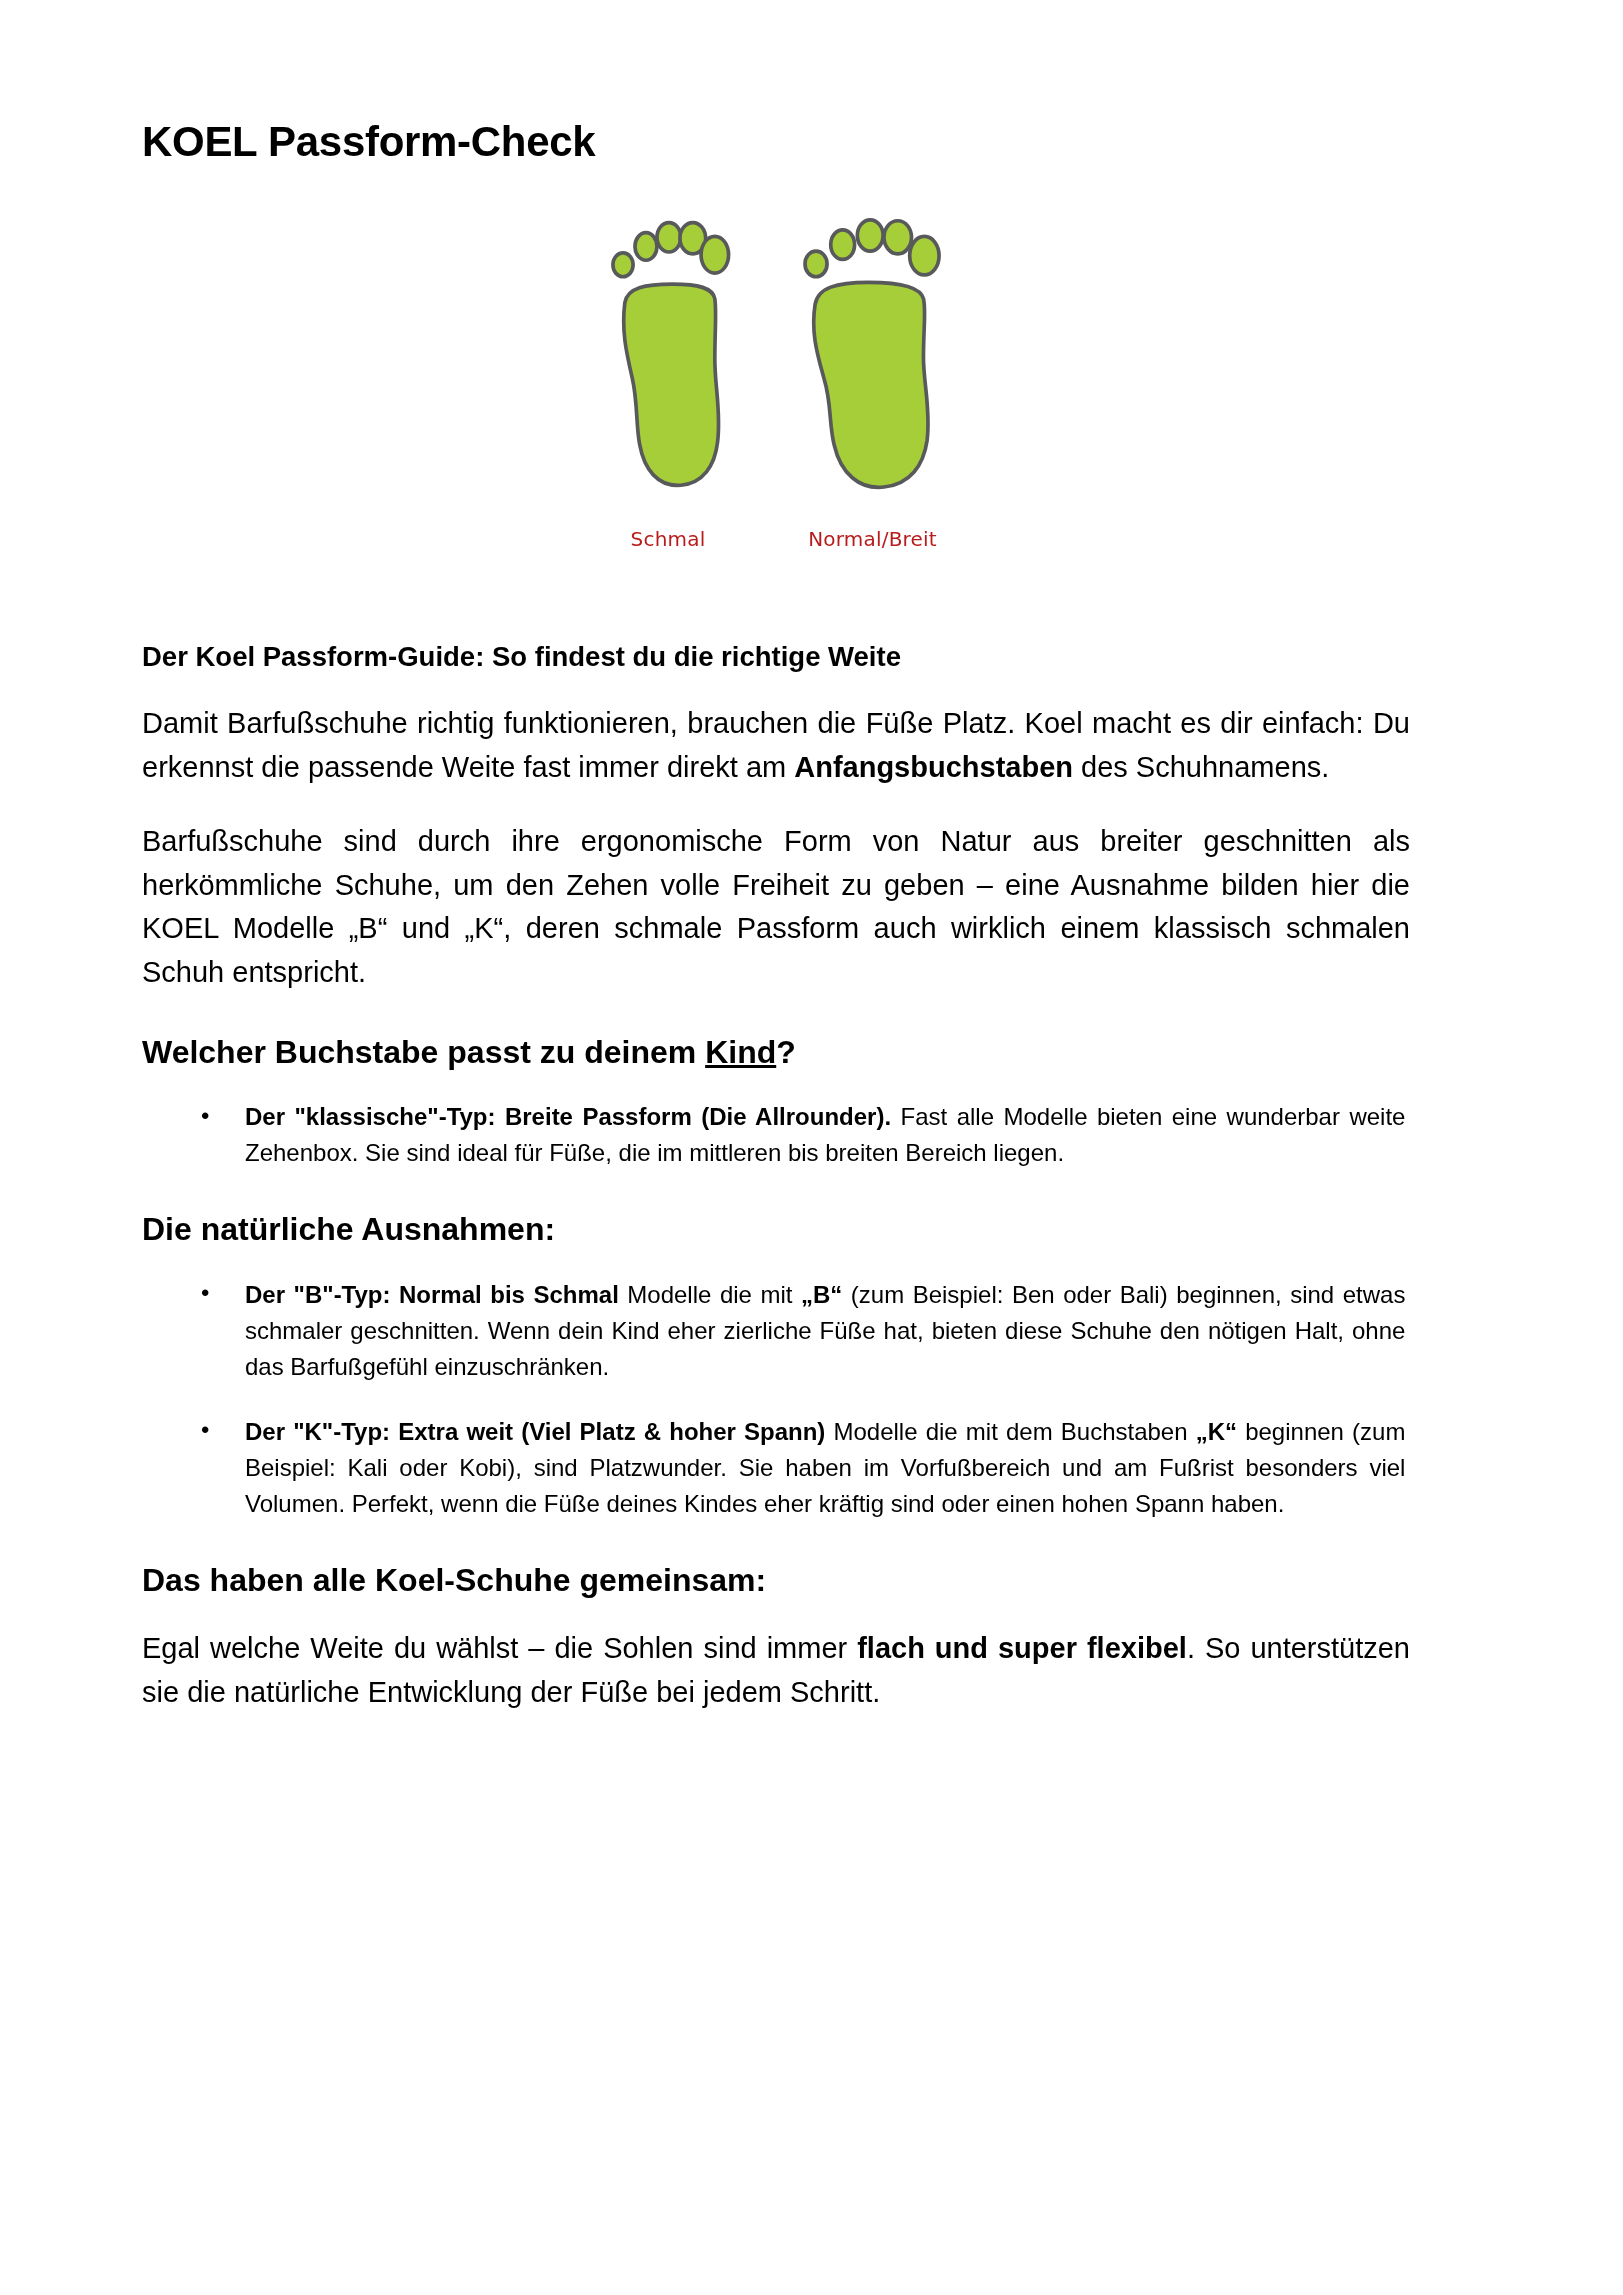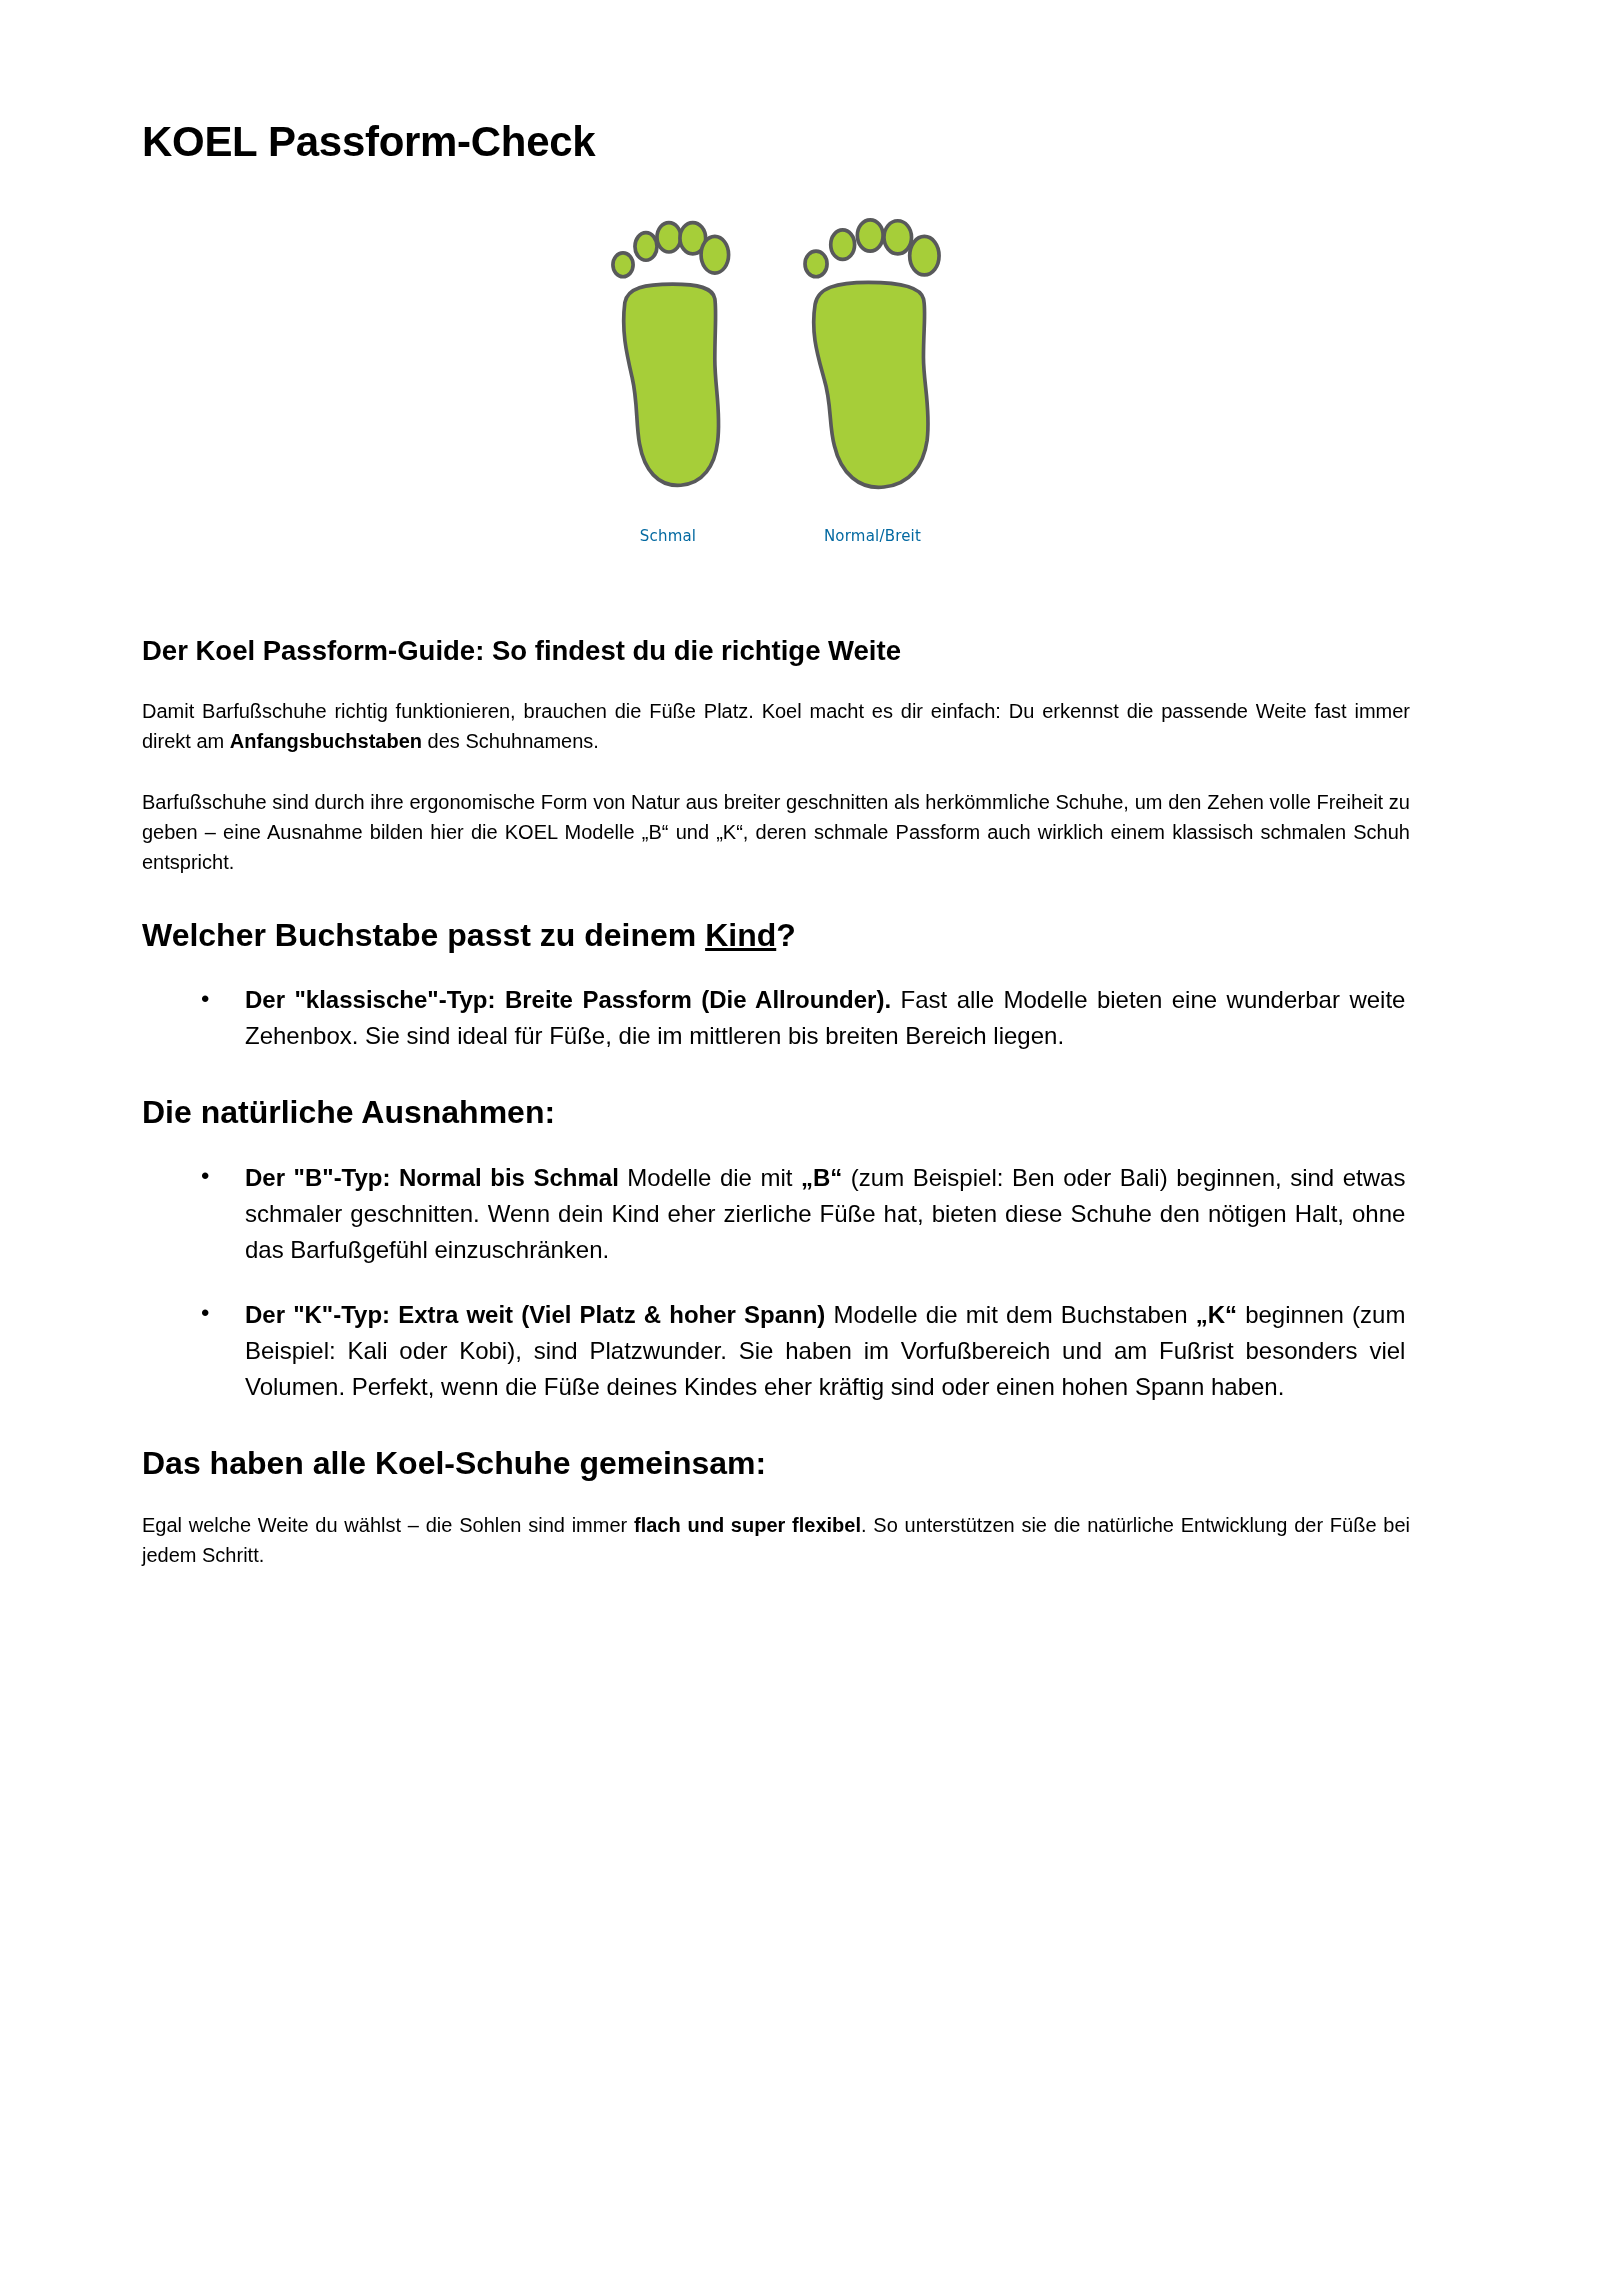--- a/index.html
+++ b/index.html
@@ -43,34 +43,34 @@
   .foot-col {
     display: flex;
     flex-direction: column;
     align-items: center;
   }
   .foot-svg {
     display: block;
   }
   .foot-label {
     margin-top: 16.5px;
-    font-size: 15px;
-    color: #0369a1;
+    font-size: 20px;
+    color: #b91c1c;
     font-family: "DejaVu Sans", sans-serif;
     letter-spacing: 0.2px;
   }
   
   .section-heading {
     font-size: 27.5px;
     font-weight: bold;
     margin: 88px 0 27.5px 0;
     line-height: 1.3;
   }
   p.body {
-    font-size: 20px;
+    font-size: 29px;
     line-height: 1.5;
     text-align: justify;
     margin: 0 0 31px 0;
   }
   .sub-heading {
     font-size: 32px;
     font-weight: bold;
     margin: 35px 0 24px 0;
     line-height: 1.45;
   }

